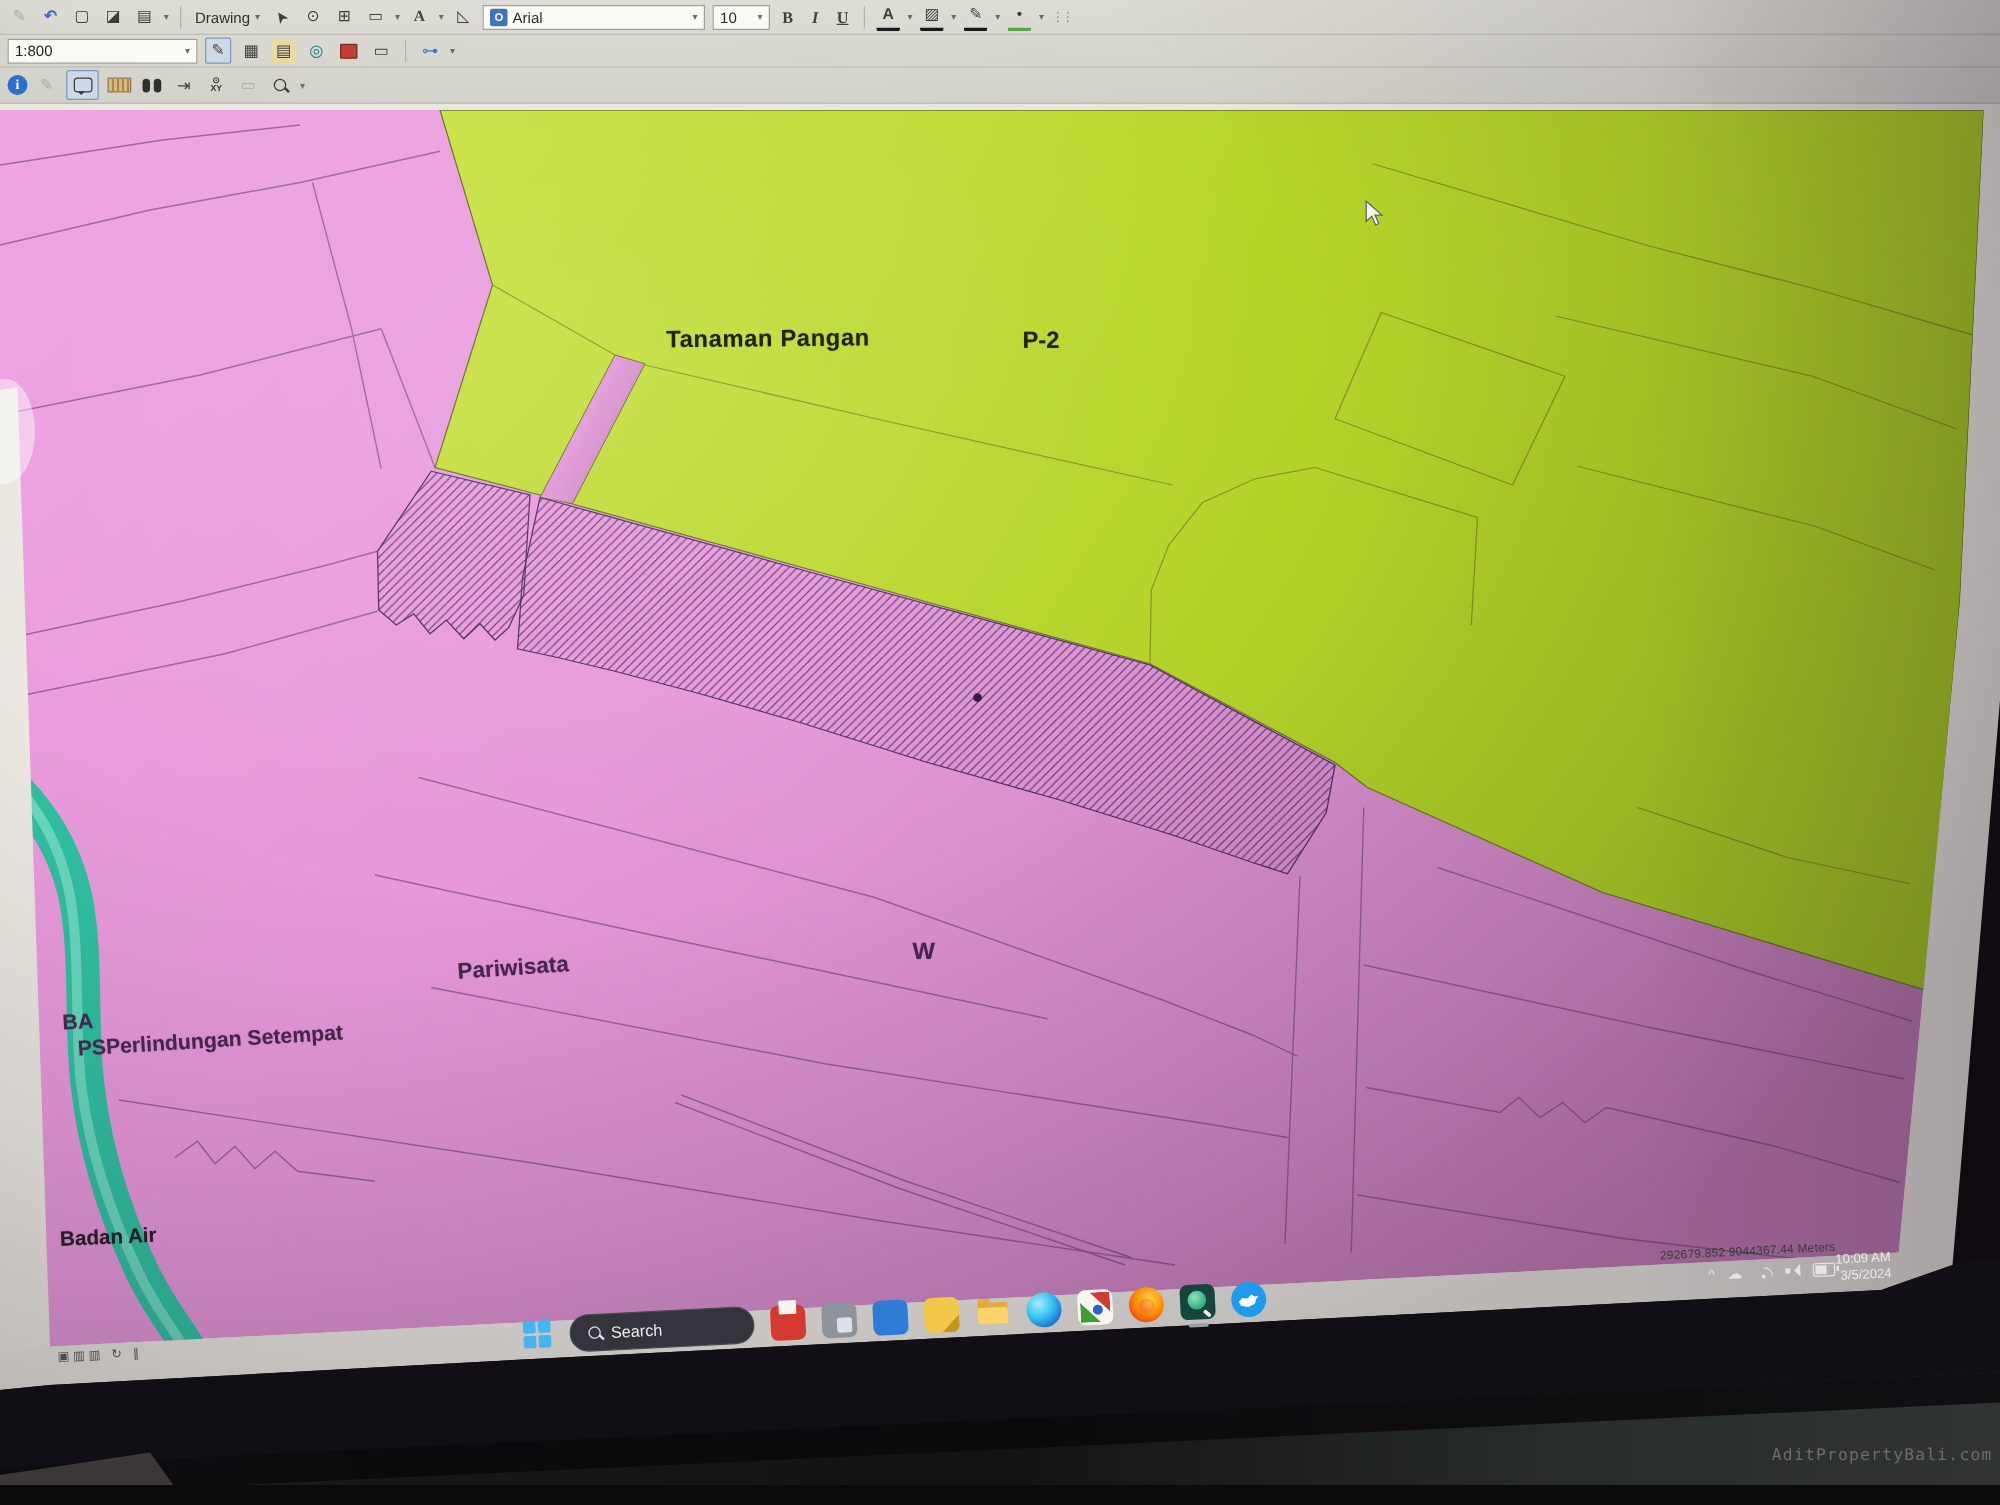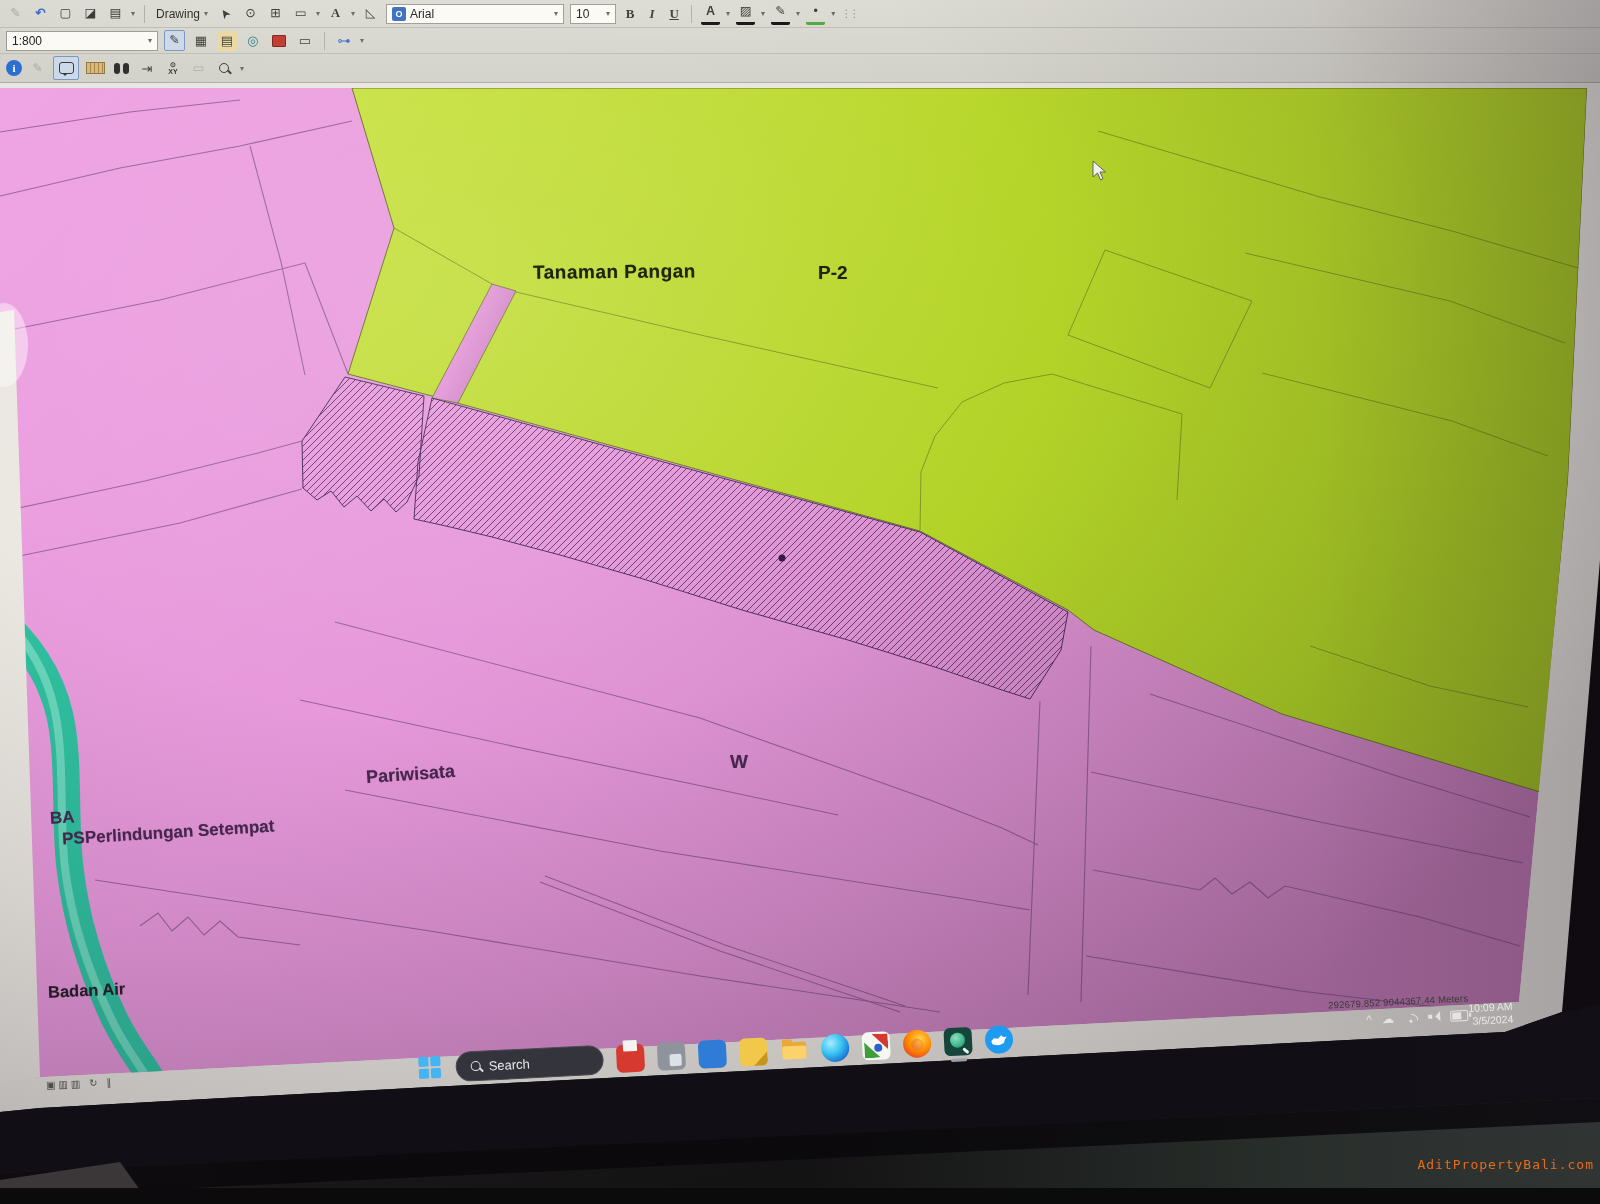--- a/index.html
+++ b/index.html
@@ -117,21 +117,21 @@
   .wifiI::after{content:"";position:absolute;left:5.5px;top:7.5px;width:3px;height:3px;border-radius:50%;background:#e4e4e4;}
   .spkI{position:relative;width:12px;height:10px;}
   .spkI::before{content:"";position:absolute;left:0;top:3px;width:4px;height:4px;background:#e4e4e4;}
   .spkI::after{content:"";position:absolute;left:2px;top:0;border:5px solid transparent;border-right-color:#e4e4e4;}
   .battI{position:relative;width:16px;height:9px;border:1.4px solid #e4e4e4;border-radius:2px;}
   .battI::before{content:"";position:absolute;left:1px;top:1px;bottom:1px;width:9px;background:#e4e4e4;}
   .battI::after{content:"";position:absolute;right:-4px;top:2px;width:2px;height:4px;background:#e4e4e4;}
   .clock{position:absolute;left:1468px;top:1002px;z-index:50;text-align:right;color:#e9e9e9;
     font-size:10.5px;line-height:13px;transform:rotate(-2.9deg);transform-origin:left top;}
 
-  .watermark{position:absolute;right:6px;bottom:16px;z-index:50;color:#f97316;opacity:.9;
+  .watermark{position:absolute;right:6px;bottom:16px;z-index:50;color:#737373;opacity:.9;
     font-family:"DejaVu Sans Mono",monospace;font-size:13px;letter-spacing:1px;}
 </style>
 </head>
 <body>
 
 <div class="scene">
 
   <svg class="mapsvg" width="1600" height="1204" viewBox="0 0 1600 1204">
     <defs>
       <linearGradient id="pinkGrad" x1="0" y1="0" x2="1" y2="0.7">

